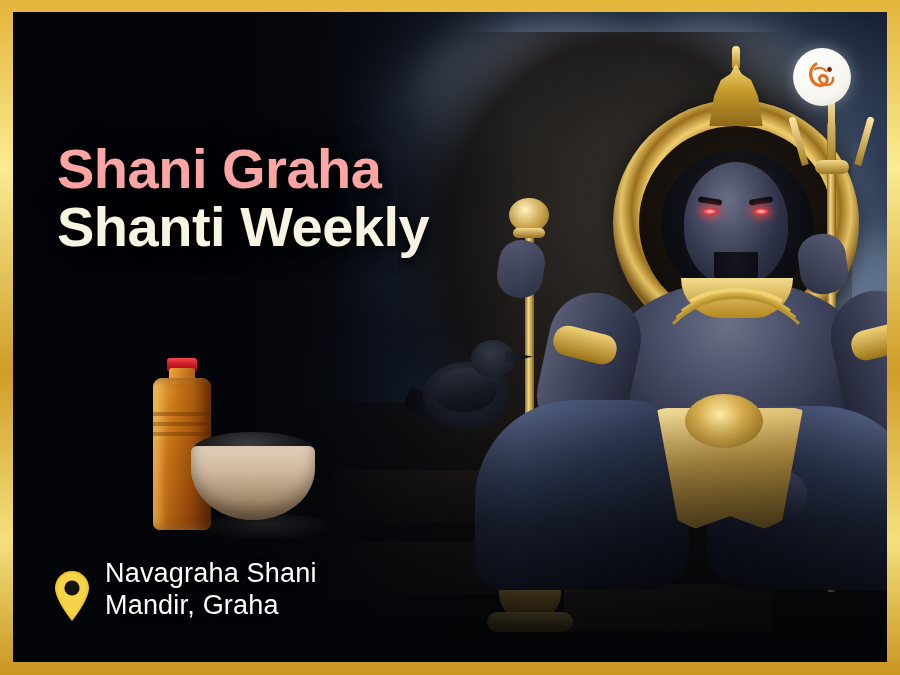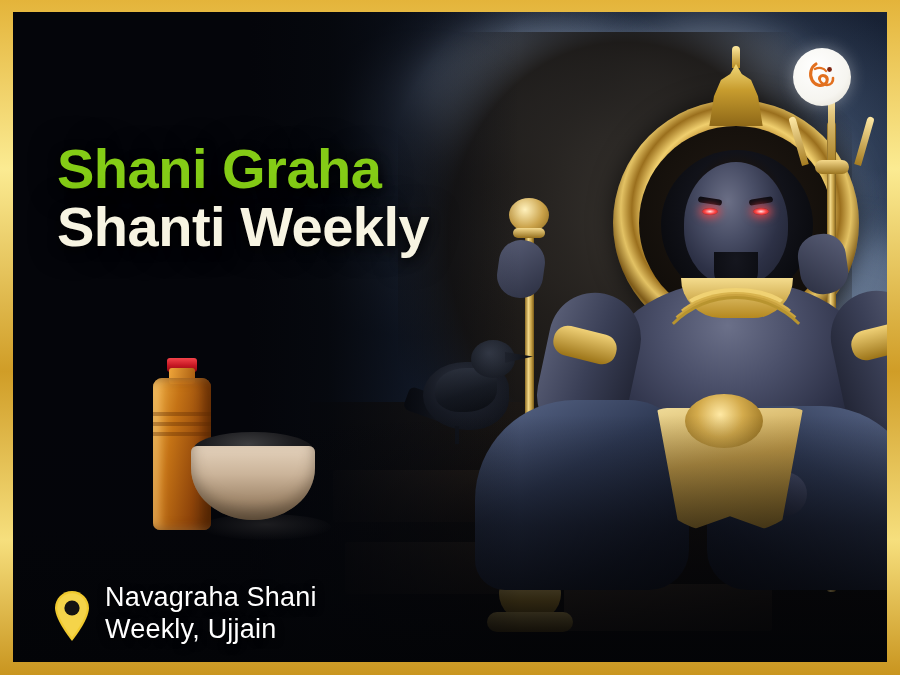--- a/index.html
+++ b/index.html
@@ -190,29 +190,29 @@
     padding:9px 26px 10px;
     box-shadow:0 2px 7px rgba(0,0,0,.55);
   }
   .badge span{
     color:#7d1113;font-weight:bold;font-size:21px;letter-spacing:.6px;
     font-family:"Liberation Sans","DejaVu Sans",sans-serif;white-space:nowrap;
   }
   .title{position:absolute;left:44px;top:128px;width:460px;}
   .t-line{font-weight:bold;font-size:56px;line-height:1.04;letter-spacing:-.5px;
     text-shadow:0 3px 12px rgba(0,0,0,.85),0 0 30px rgba(0,0,0,.7);}
-  .t1{color:#84cc16;}
+  .t1{color:#fca5a5;}
   .t2{color:#f7f4e2;}
   .subtitle{position:absolute;left:46px;top:278px;font-size:32px;
     text-shadow:0 2px 10px rgba(0,0,0,.9);white-space:nowrap;}
   .sub-b{font-weight:bold;color:#ffffff;}
   .sub-y{font-weight:bold;color:#f6efae;}
   .sub-n{font-weight:normal;color:#f2f2f0;}
   
-  .loc{position:absolute;left:40px;top:570px;display:flex;align-items:center;gap:14px;}
+  .loc{position:absolute;left:40px;top:546px;display:flex;align-items:flex-end;gap:14px;}
   .pin{width:38px;height:52px;flex:0 0 auto;margin-top:4px;}
   .loc-text{color:#ffffff;font-size:27px;line-height:1.18;letter-spacing:.2px;
     text-shadow:0 2px 9px rgba(0,0,0,.9);}
   
   .logo{position:absolute;right:36px;top:36px;width:58px;height:58px;border-radius:50%;
     background:radial-gradient(circle at 40% 34%,#ffffff 0%,#f6f5f0 62%,#ded9cc 100%);
     display:flex;align-items:center;justify-content:center;
     box-shadow:0 0 16px rgba(255,255,255,.35);}
   .logo svg{display:block;}
 </style>
@@ -323,21 +323,21 @@
 
 
     <div class="loc">
       <svg class="pin" viewBox="0 0 38 52">
         <path d="M19 1 C9.6 1 2 8.6 2 18 C2 30 19 51 19 51 C19 51 36 30 36 18 C36 8.6 28.4 1 19 1 Z" fill="#f0c92e"></path>
         <path d="M19 3.2 C10.8 3.2 4.2 9.8 4.2 18 C4.2 28.6 19 47.4 19 47.4 C19 47.4 33.8 28.6 33.8 18 C33.8 9.8 27.2 3.2 19 3.2 Z" fill="#f5d44a"></path>
         <circle cx="19" cy="18" r="7.6" fill="#161412"></circle>
       </svg>
       <div class="loc-text">
         <div>Navagraha Shani</div>
-        <div>Weekly, Ujjain</div>
+        <div>Mandir, Graha</div>
       </div>
     </div>
 
     <div class="logo">
       <svg width="40" height="40" viewBox="0 0 40 40">
         <path d="M14 7 C9 10 7 17 10 23 C12.5 28 19 30 23 27 C26 24.7 26 20.5 23 19 C20.5 17.7 17.5 19 17.5 21.5" fill="none" stroke="#e2701f" stroke-width="3.1" stroke-linecap="round"></path>
         <path d="M17.5 21.5 C17.5 25 21 28 25 28 C29 28 31.5 25 31 21" fill="none" stroke="#e2701f" stroke-width="2.6" stroke-linecap="round"></path>
         <path d="M13 12 C17 10 22 11 24 14" fill="none" stroke="#e2701f" stroke-width="2.2" stroke-linecap="round"></path>
         <circle cx="27.5" cy="12.5" r="2.4" fill="#7d2410"></circle>
       </svg>

